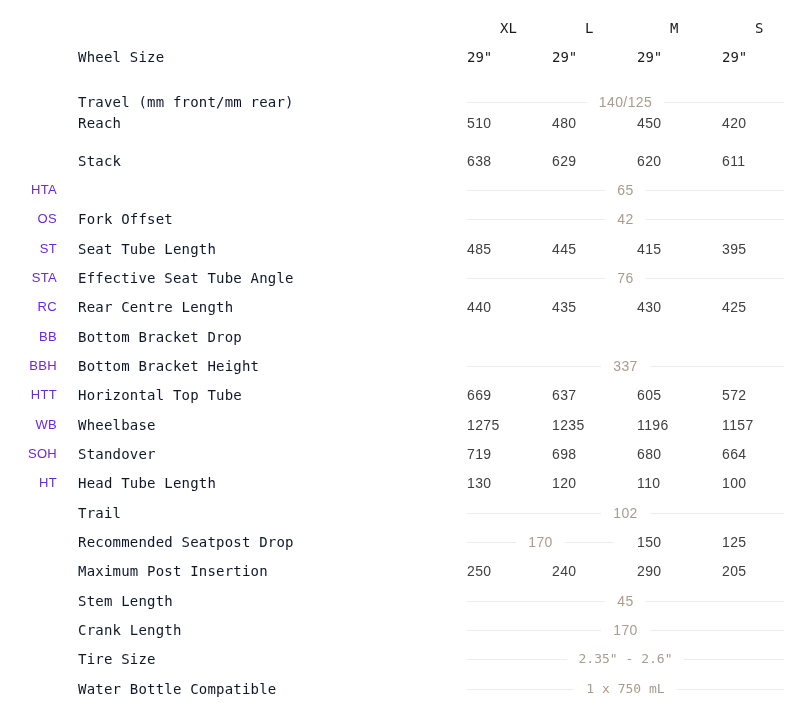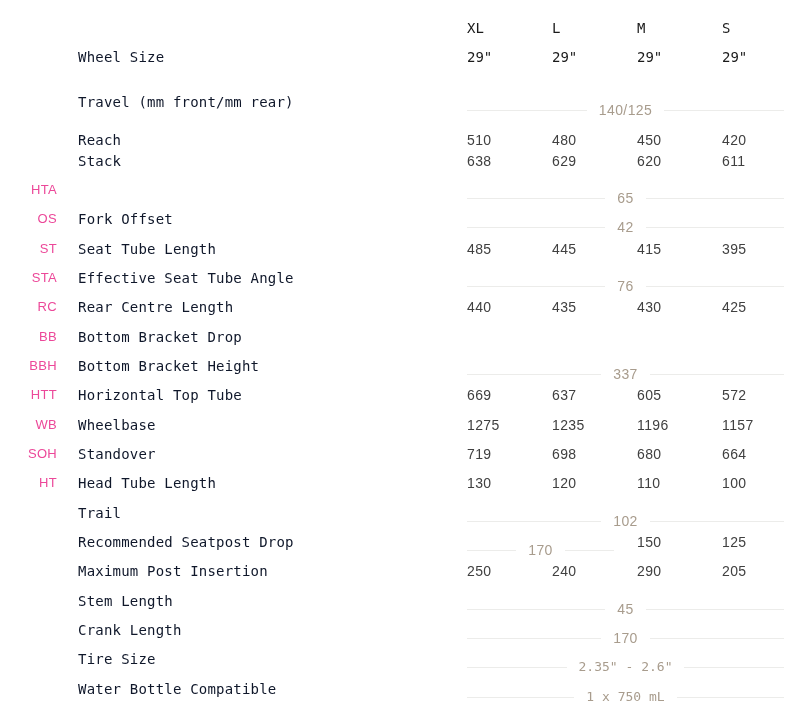--- a/index.html
+++ b/index.html
@@ -1,34 +1,34 @@
 <!DOCTYPE html>
 <html><head>
 <meta charset="utf-8">
 <style>
   html, body { margin: 0; padding: 0; background: #ffffff; }
   body { width: 800px; height: 724px; position: relative; overflow: hidden;
          font-family: "DejaVu Sans Mono", "Liberation Mono", monospace; }
   .geo { position: absolute; left: 0; top: 0; width: 800px; }
   .row { position: absolute; left: 0; width: 800px; height: 22px; }
-  .abbr { position: absolute; right: 743px; top: 0; font-size: 13px; color: #ec4899;
+  .abbr { position: absolute; right: 743px; top: 0; font-size: 13px; color: #6d28d9;
           text-align: right; line-height: 22px; font-family: "Liberation Sans", sans-serif; letter-spacing: 0.3px; margin-left: 44px; }
   .label { position: absolute; left: 78px; top: 0; font-size: 14px; color: #0f172a; line-height: 22px; white-space: nowrap; letter-spacing: 0.2px; }
   .cell { position: absolute; top: 0; font-size: 14px; line-height: 22px; color: #404040; white-space: nowrap;
           font-family: "Liberation Sans", sans-serif; letter-spacing: 0.4px; }
   .cell.dark { color: #1a1a1a; font-family: "DejaVu Sans Mono", "Liberation Mono", monospace; letter-spacing: 0; }
   .c0 { left: 467px; } .c1 { left: 552px; } .c2 { left: 637px; } .c3 { left: 722px; }
-  .span { position: absolute; top: 8px; height: 22px; display: flex; align-items: center; text-align: center; }
+  .span { position: absolute; top: 0; height: 22px; display: flex; align-items: center; text-align: center; }
   .span .line { flex: 1; height: 1px; background: #ececea; }
   .span .val { padding: 0 12px; font-size: 14px; color: #a89c8d; line-height: 22px; white-space: nowrap;
                font-family: "Liberation Sans", sans-serif; letter-spacing: 0.4px; }
   .span .val.mono { font-family: "DejaVu Sans Mono", "Liberation Mono", monospace; letter-spacing: 0; font-size: 13px; }
   .span-all { left: 467px; width: 317px; }
   .span-xl-l { left: 467px; width: 147px; }
-  .header .cell { color: #1a1a1a; font-family: "DejaVu Sans Mono", "Liberation Mono", monospace; letter-spacing: 0; }
+  .header .cell { color: #1a1a1a; font-family: "DejaVu Sans Mono", "Liberation Mono", monospace; letter-spacing: 0; margin-left: 33px; }
 </style>
 </head>
 <body>
 
 <div class="geo">
 
   <div class="row header" style="top:17px">
     <span class="cell c0">XL</span>
     <span class="cell c1">L</span>
     <span class="cell c2">M</span>
@@ -45,21 +45,21 @@
 
   <div class="row" style="top:91px">
     <span class="label">Travel (mm front/mm rear)</span>
     <div class="span span-all">
       <div class="line"></div>
       <span class="val">140/125</span>
       <div class="line"></div>
     </div>
   </div>
 
-  <div class="row" style="top:129px">
+  <div class="row" style="top:112px">
     <span class="label">Reach</span>
     <span class="cell c0">510</span>
     <span class="cell c1">480</span>
     <span class="cell c2">450</span>
     <span class="cell c3">420</span>
   </div>
 
   <div class="row" style="top:150px">
     <span class="label">Stack</span>
     <span class="cell c0">638</span>

